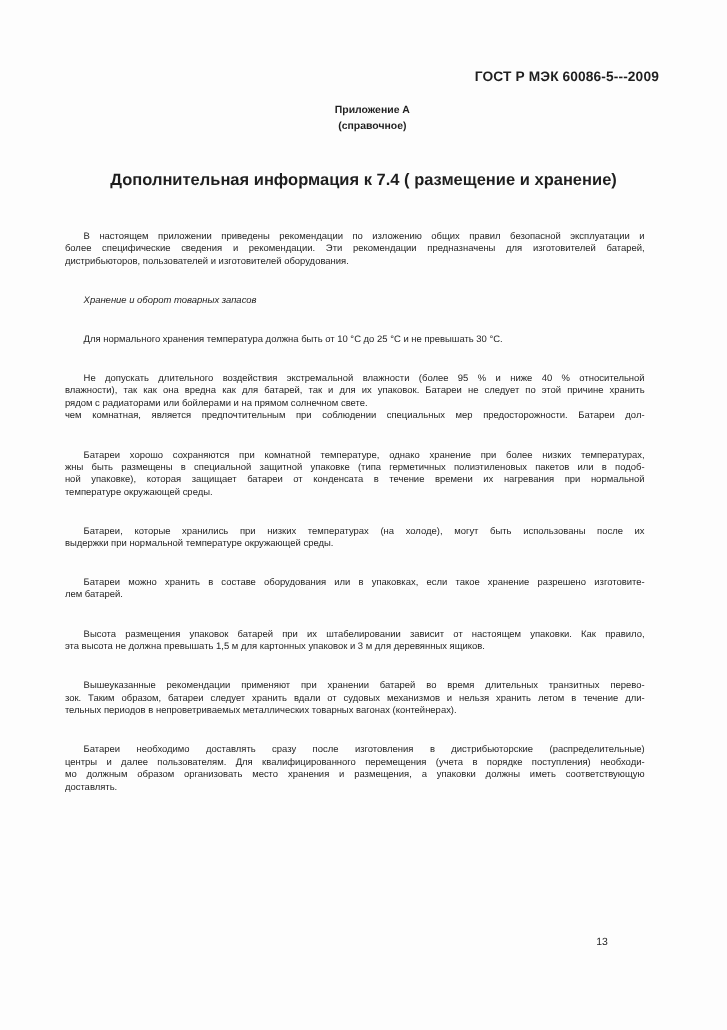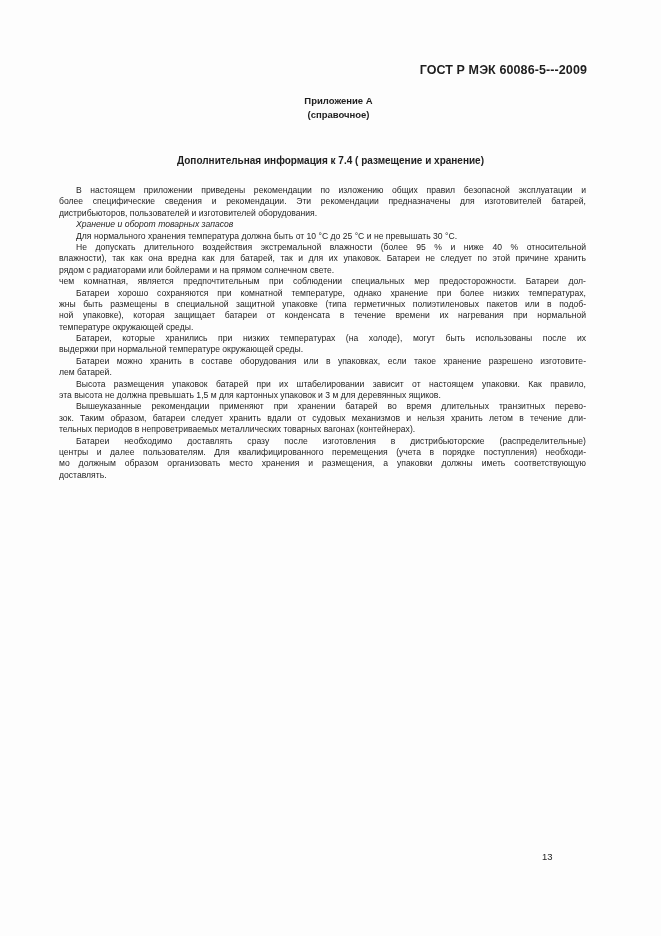--- a/index.html
+++ b/index.html
@@ -5,44 +5,44 @@
     html, body { margin: 0; padding: 0; }
     body {
       width: 661px; height: 936px;
       background: #fdfdfd;
       font-family: "Liberation Sans", "DejaVu Sans", sans-serif;
       color: #1e1e1e;
       position: relative;
       overflow: hidden;
     }
     .std-number {
-      position: absolute; top: 63px; right: 74px;
+      position: absolute; top: 63px; right: 62px;
       font-size: 12.5px; font-weight: bold; letter-spacing: 0.1px;
     }
     .appendix {
       position: absolute; top: 94px; left: 0; width: 661px;
       text-align: center; font-size: 9.5px; font-weight: bold; line-height: 14px;
     }
     .appendix div { padding-left: 16px; }
     .title {
       position: absolute; top: 155px; left: 0; width: 661px;
-      text-align: center; font-size: 10px; font-weight: bold;
+      text-align: center; font-size: 15px; font-weight: bold;
     }
     .body-text {
       position: absolute; top: 185px; left: 59px; width: 527px;
       font-size: 8.6px; line-height: 11.4px;
     }
     .line {
       white-space: nowrap;
       text-align: justify;
       text-align-last: justify;
       height: 11.4px;
     }
     .line.last { text-align-last: left; }
-    .line.indent { padding-left: 17px; }
+    .line.indent { padding-left: 17px; margin-top: 24px; }
     .line.italic { font-style: italic; }
     .page-number {
       position: absolute; top: 851px; left: 542px;
       font-size: 9.5px;
     }
   </style>
 </head>
 <body>
 
 <div class="std-number">ГОСТ Р МЭК 60086-5---2009</div>

